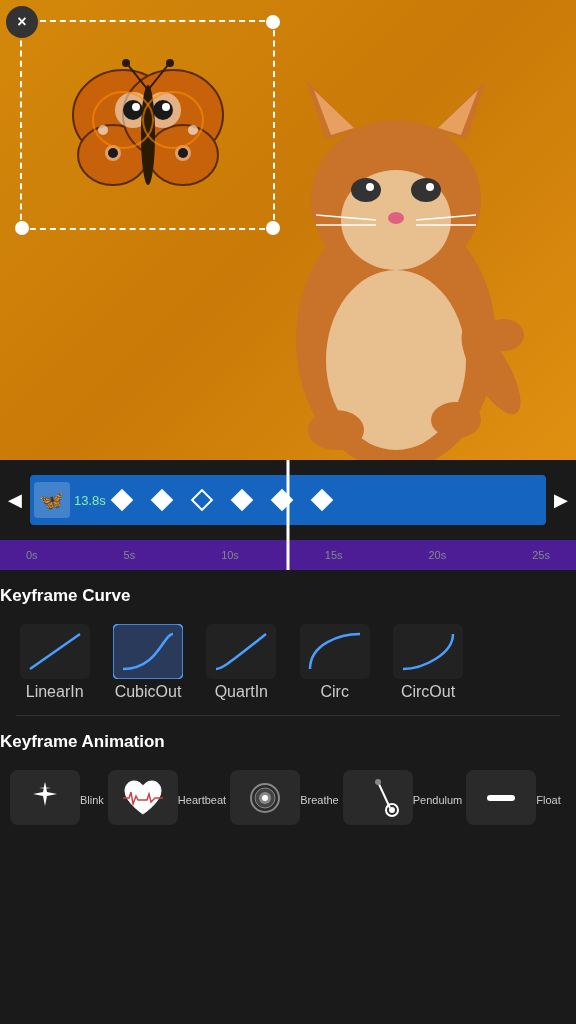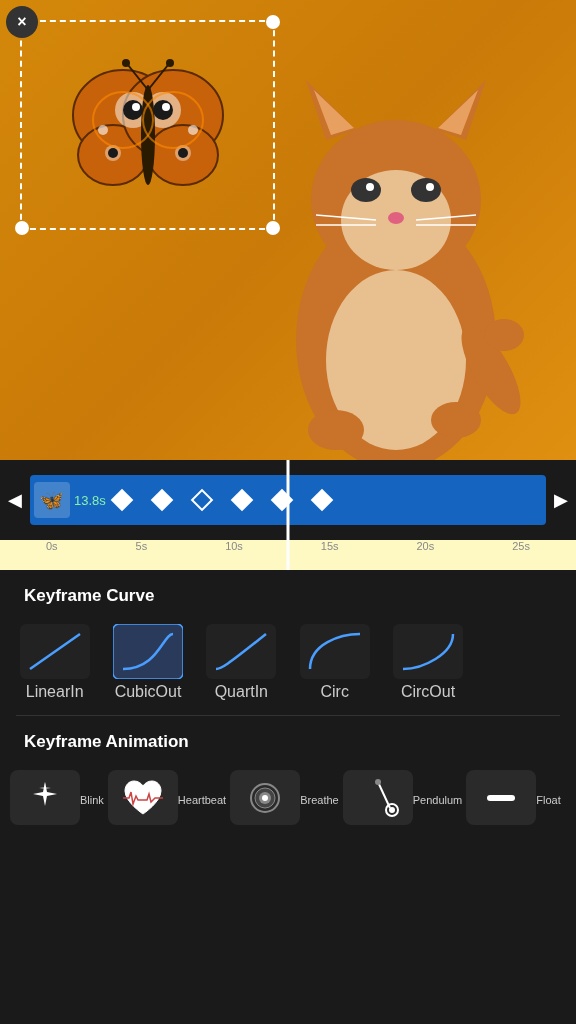--- a/index.html
+++ b/index.html
@@ -173,23 +173,24 @@
       height: 110px;
       background: white;
       z-index: 10;
       transform: translateX(-50%);
     }
 
     
     #time-ruler {
       width: 576px;
       height: 30px;
-      background: #fef9c3;
-      display: flex;
-      padding: 0 46px;
+      background: #4c1d95;
+      display: flex;
+      align-items: center;
+      padding: 0 26px;
       position: relative;
     }
 
     .ruler-labels {
       display: flex;
       width: 100%;
       justify-content: space-between;
       color: #888;
       font-size: 11px;
     }
@@ -198,21 +199,21 @@
     #panels {
       width: 576px;
       background: #1a1a1a;
       padding: 0;
     }
 
     .section-title {
       color: white;
       font-size: 17px;
       font-weight: bold;
-      padding: 16px 16px 8px 24px;
+      padding: 16px 16px 8px 0;
     }
 
     
     .curve-grid {
       display: grid;
       grid-template-columns: repeat(6, 1fr);
       gap: 0;
       padding: 4px 8px 8px 8px;
     }
 

